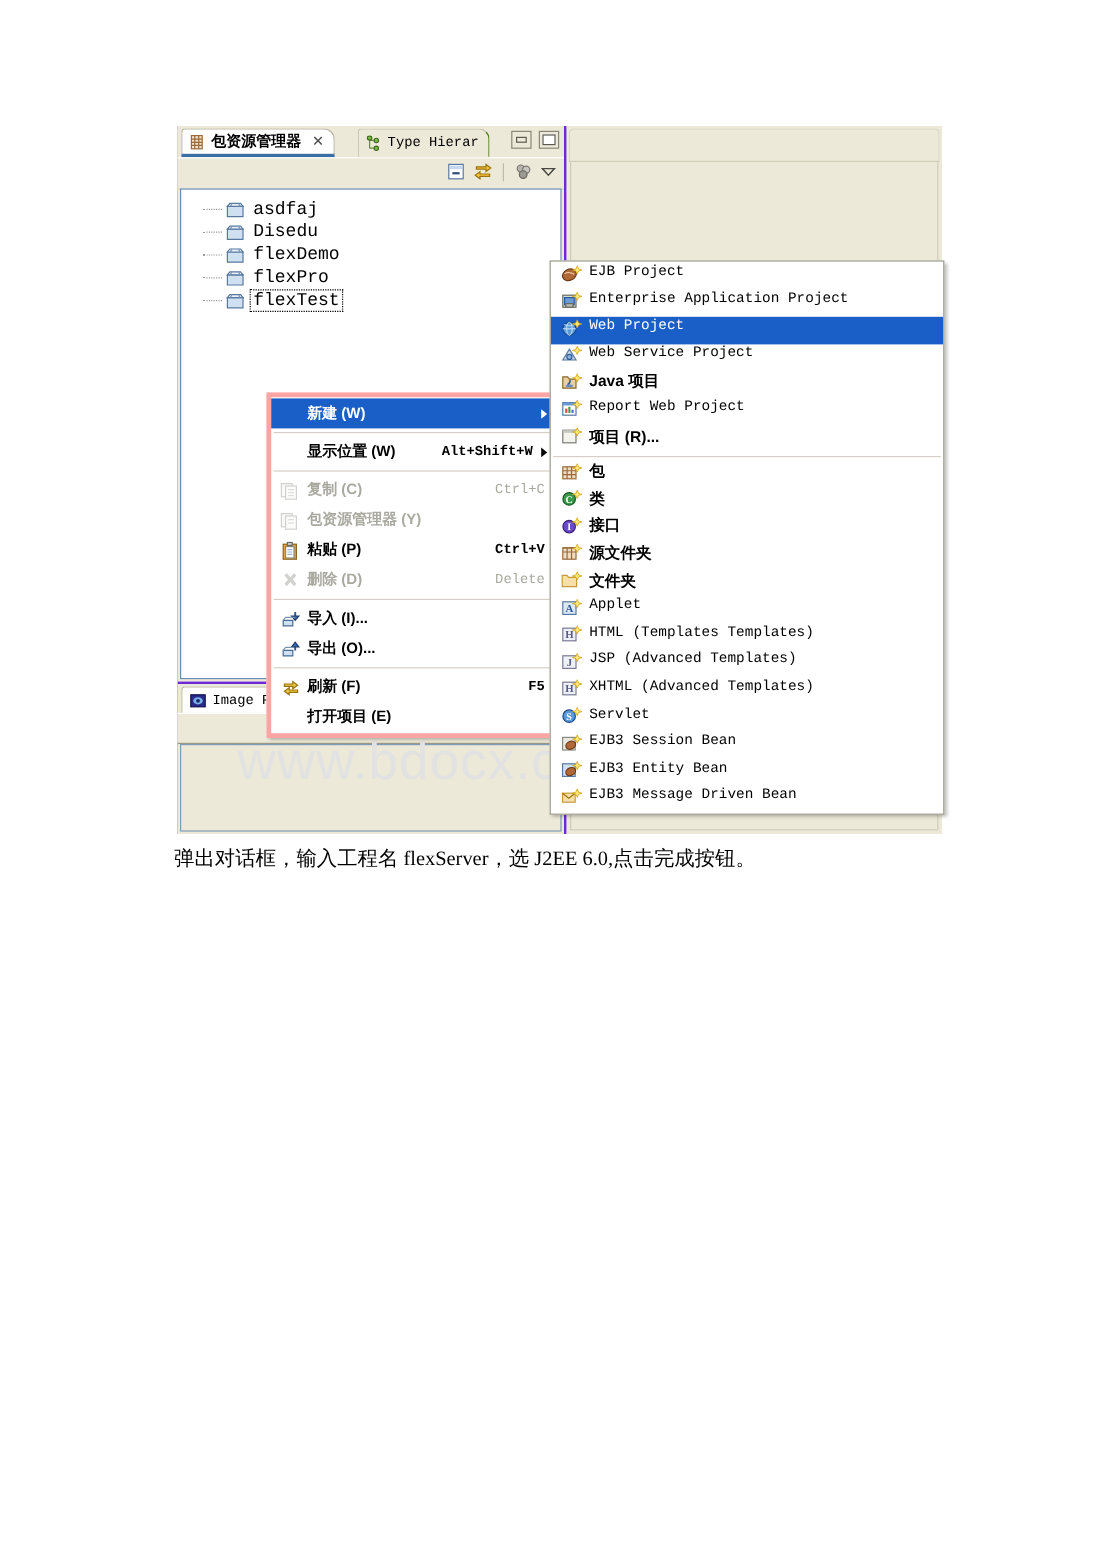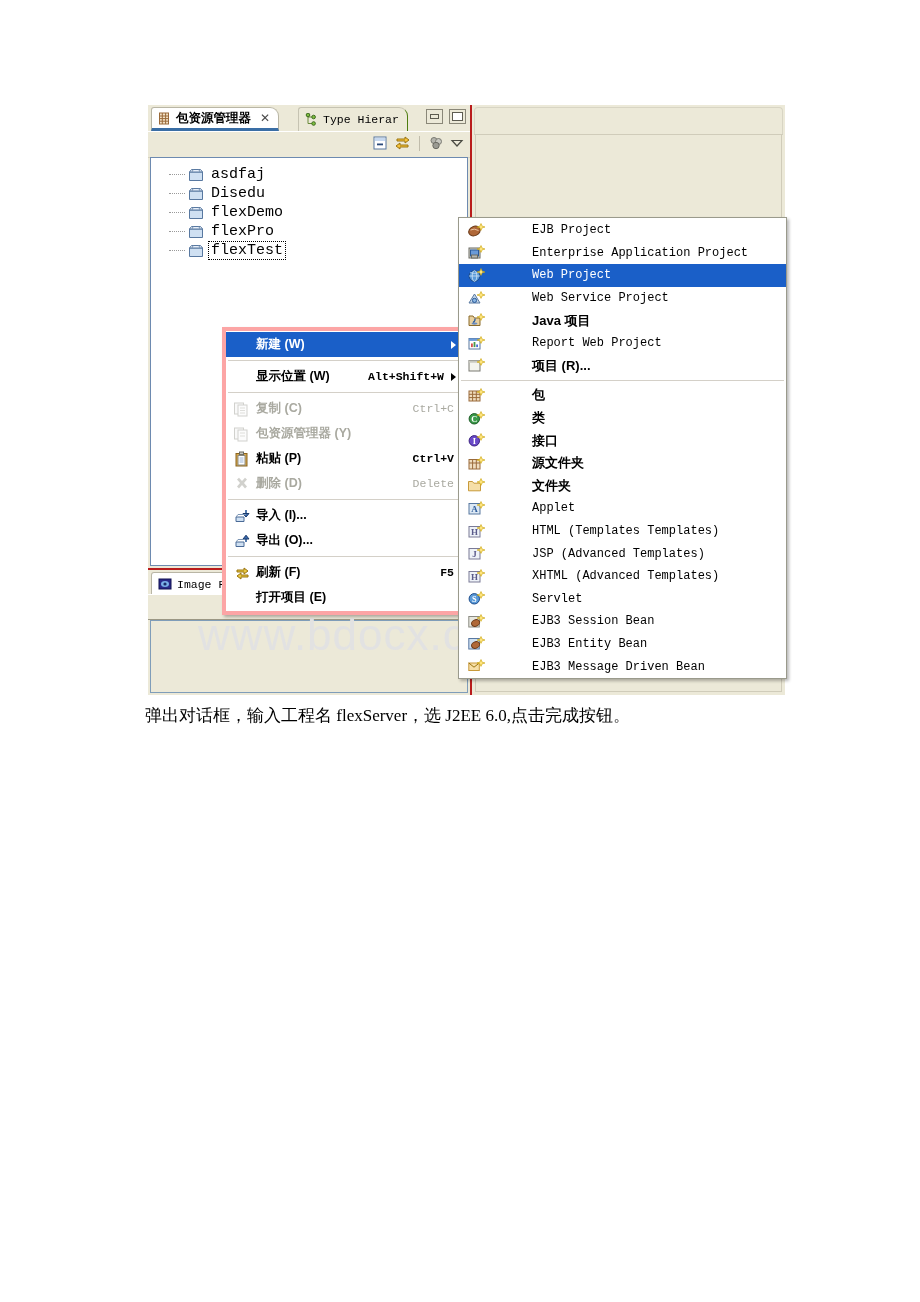--- a/index.html
+++ b/index.html
@@ -13,21 +13,21 @@
     width: 920px; height: 1302px;
     overflow: hidden;
     background: #fff;
   }
 
   
   #shot {
     position: absolute;
     left: 148px; top: 105px;
     width: 637px; height: 590px;
-    background: #b91c1c;
+    background: #6d28d9;
   }
 
   
   .watermark {
     position: absolute;
     left: 50px; top: 505px;
     font-family: "Liberation Sans", sans-serif;
     font-size: 44px;
     color: #e2e2e2;
     letter-spacing: 1px;
@@ -278,28 +278,26 @@
     border: 1px solid #9a9a8c;
     box-shadow: 2px 2px 3px rgba(0,0,0,0.28);
     z-index: 21;
     padding: 1px 0 0 0;
     overflow: hidden;
     max-height: 478px;
   }
   .sitem {
     height: 22.6px;
     display: flex;
-    align-items: center;
     font-family: "Liberation Mono", monospace;
     font-size: 12px;
     color: #000;
     padding-left: 7px;
     box-sizing: border-box;
     white-space: nowrap;
-    gap: 41px;
   }
   .sitem .sico {
     width: 20px; height: 18px;
     display:inline-flex; align-items:center; justify-content:center;
     margin-right: 5px;
     flex: 0 0 20px;
   }
   .sitem.cn { font-family: "Liberation Sans", sans-serif; font-size: 13px; font-weight: 700; }
   .sitem.selected { background: #1a5fc8; color: #ffffff; }
 

